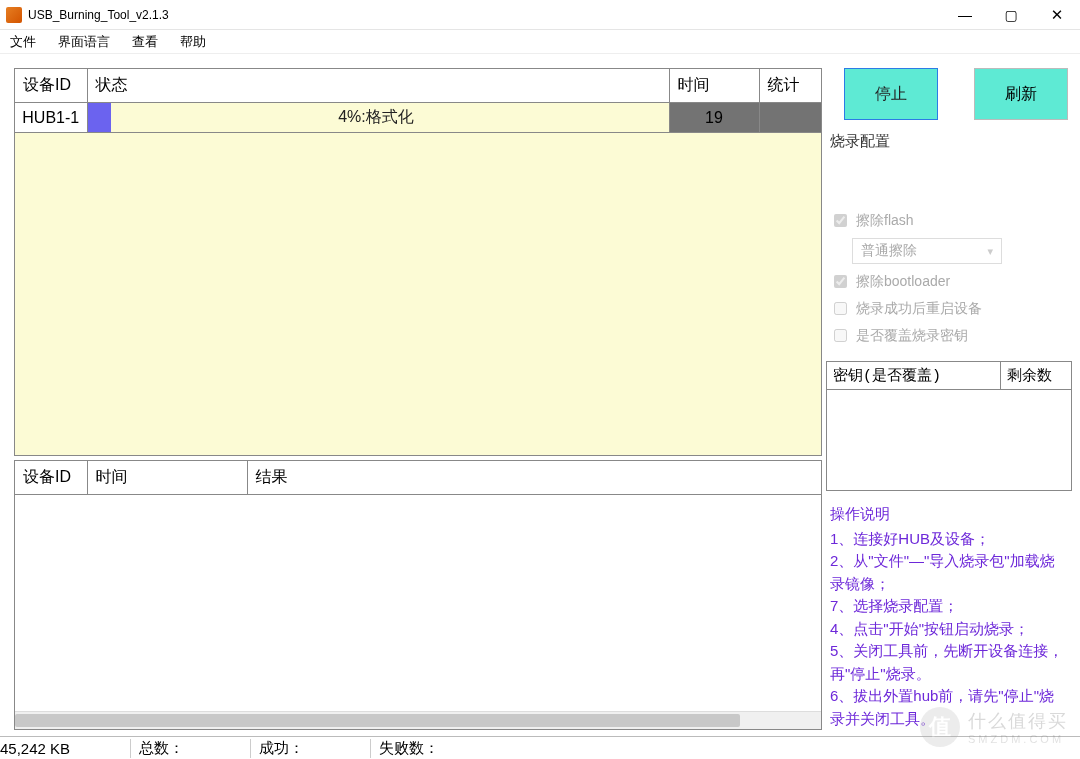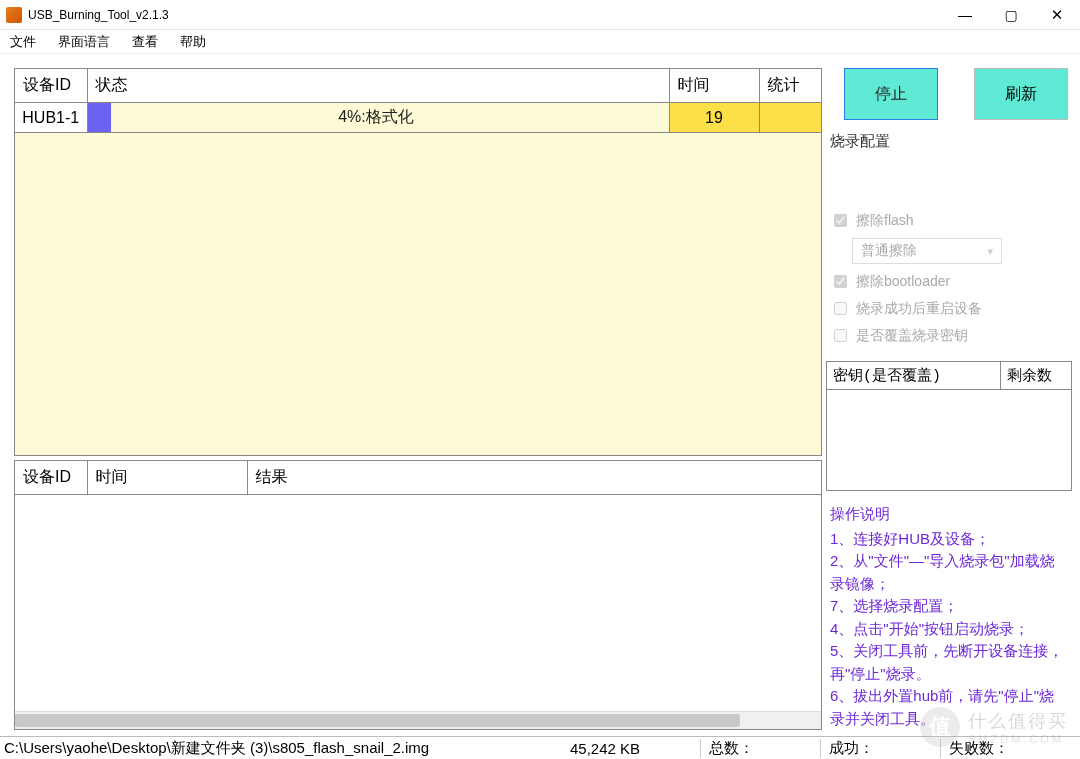--- a/index.html
+++ b/index.html
@@ -114,21 +114,21 @@
     position: absolute; left: 0; top: 0; bottom: 0;
     background: #6b63ef;
     width: 4%;
     z-index: 0;
   }
   .status-cell .txt {
     position: relative; z-index: 1;
     padding-left: 2px;
     color: #222;
   }
-  .time-cell, .stat-cell { background: #fde047; text-align: center; margin-left: 44px; }
+  .time-cell, .stat-cell { background: #737373; text-align: center; margin-left: 44px; }
 
   .yellow-fill { flex:1; background: #fcfbd5; border-top: none; }
 
   
   .panel.bottom table th { font-size: 16px; padding: 6px 8px; }
   .bcol-id { width: 72px; }
   .bcol-time { width: 160px; }
   .bottom-fill { flex:1; background:#fff; }
   .hscroll {
     height: 18px;
@@ -339,21 +339,20 @@
       <div>7、选择烧录配置；</div>
       <div>4、点击"开始"按钮启动烧录；</div>
       <div>5、关闭工具前，先断开设备连接，再"停止"烧录。</div>
       <div>6、拔出外置hub前，请先"停止"烧录并关闭工具。</div>
     </div>
 
   </div>
 </div>
 
 <div class="statusbar">
-  <div class="path">C:\Users\yaohe\Desktop\新建文件夹 (3)\s805_flash_snail_2.img</div>
   <div class="size">45,242 KB</div>
   <div class="lbl">总数：</div>
   <div class="lbl">成功：</div>
   <div class="lbl">失败数：</div>
 </div>
 
 <div class="wm">
   <div class="circ">值</div>
   <div>
     <div class="t1">什么值得买</div>

